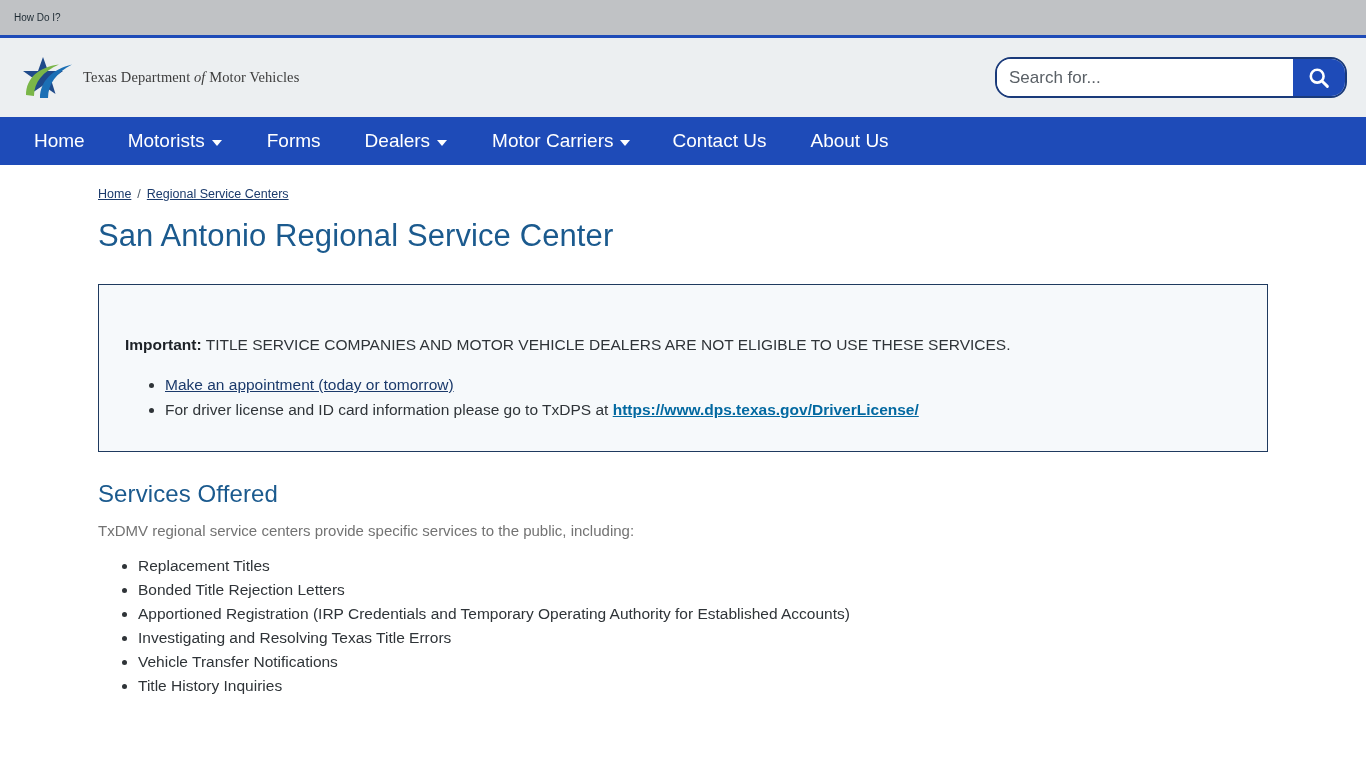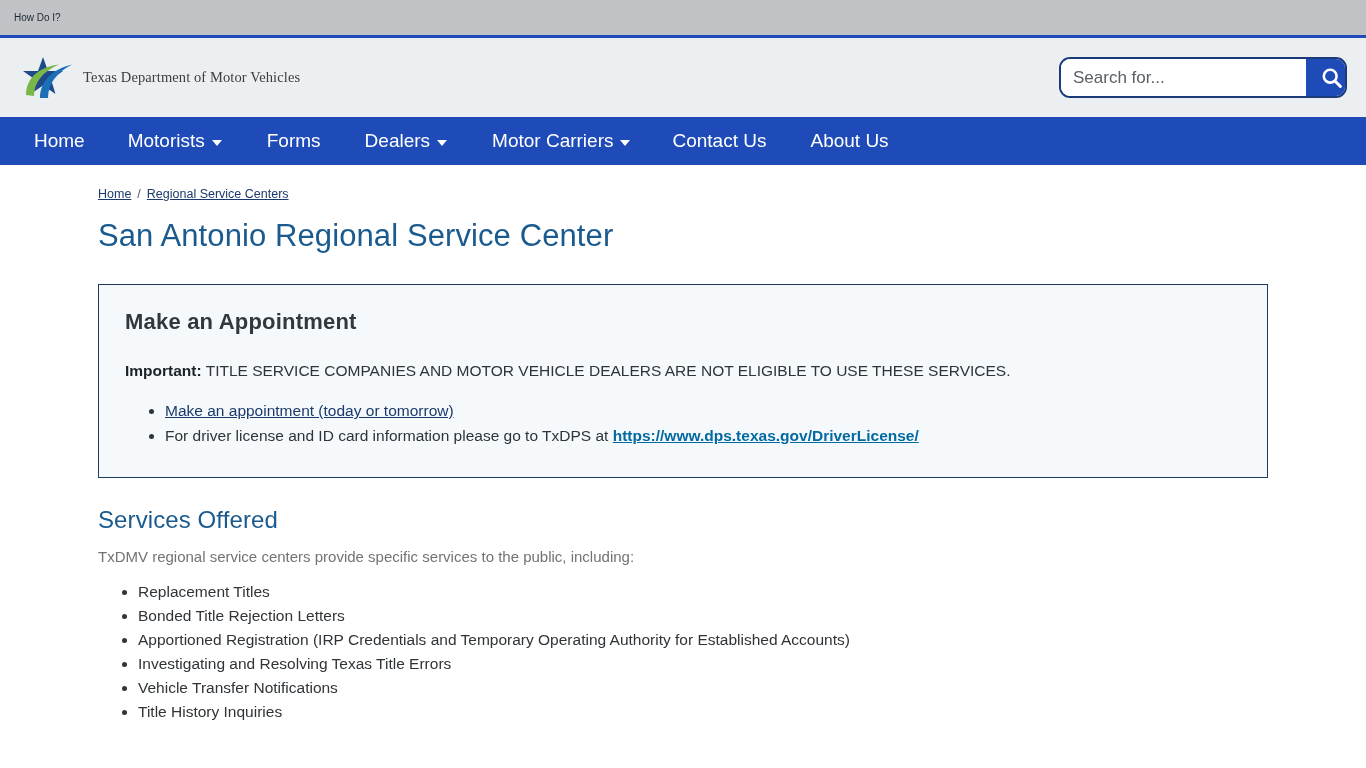--- a/index.html
+++ b/index.html
@@ -80,29 +80,29 @@
     padding-left: 1px;
   }
   .brand-logo { width: 56px; height: 44px; display:block; flex: none; }
   .brand-text {
     font-family: "Liberation Serif", serif;
     font-size: 14.5px;
     color: #3d3d3d;
     letter-spacing: 0.1px;
     white-space: nowrap;
   }
-  .brand-text .it { }
+  .brand-text .it { font-style: italic; }
 
   .searchwrap {
     display: flex;
     align-items: stretch;
-    width: 288px;
+    width: 352px;
     height: 41px;
     border: 2px solid #1a3a7a;
-    border-radius: 11px;
+    border-radius: 16px;
     overflow: hidden;
     background: #ffffff;
   }
   .searchwrap input {
     flex: 1 1 auto;
     border: none;
     outline: none;
     font-size: 17px;
     font-family: "Liberation Sans", sans-serif;
     color: #43484d;
@@ -320,21 +320,20 @@
 
   <div class="breadcrumb">
     <a>Home</a>
     <span class="sep">/</span>
     <a>Regional Service Centers</a>
   </div>
 
   <h1 class="page-title">San Antonio Regional Service Center</h1>
 
   <section class="panel">
-    <h2 class="panel-title">Make an Appointment</h2>
 
     <p class="panel-important"><b>Important:</b><span> TITLE SERVICE COMPANIES AND MOTOR VEHICLE DEALERS ARE NOT ELIGIBLE TO USE THESE SERVICES.</span></p>
 
     <ul class="panel-list">
       <li>
         <a class="link-plain">Make an appointment (today or tomorrow)</a>
       </li>
       <li><span>For driver license and ID card information please go to TxDPS at </span><a class="link-bold">https://www.dps.texas.gov/DriverLicense/</a></li>
     </ul>
   </section>

